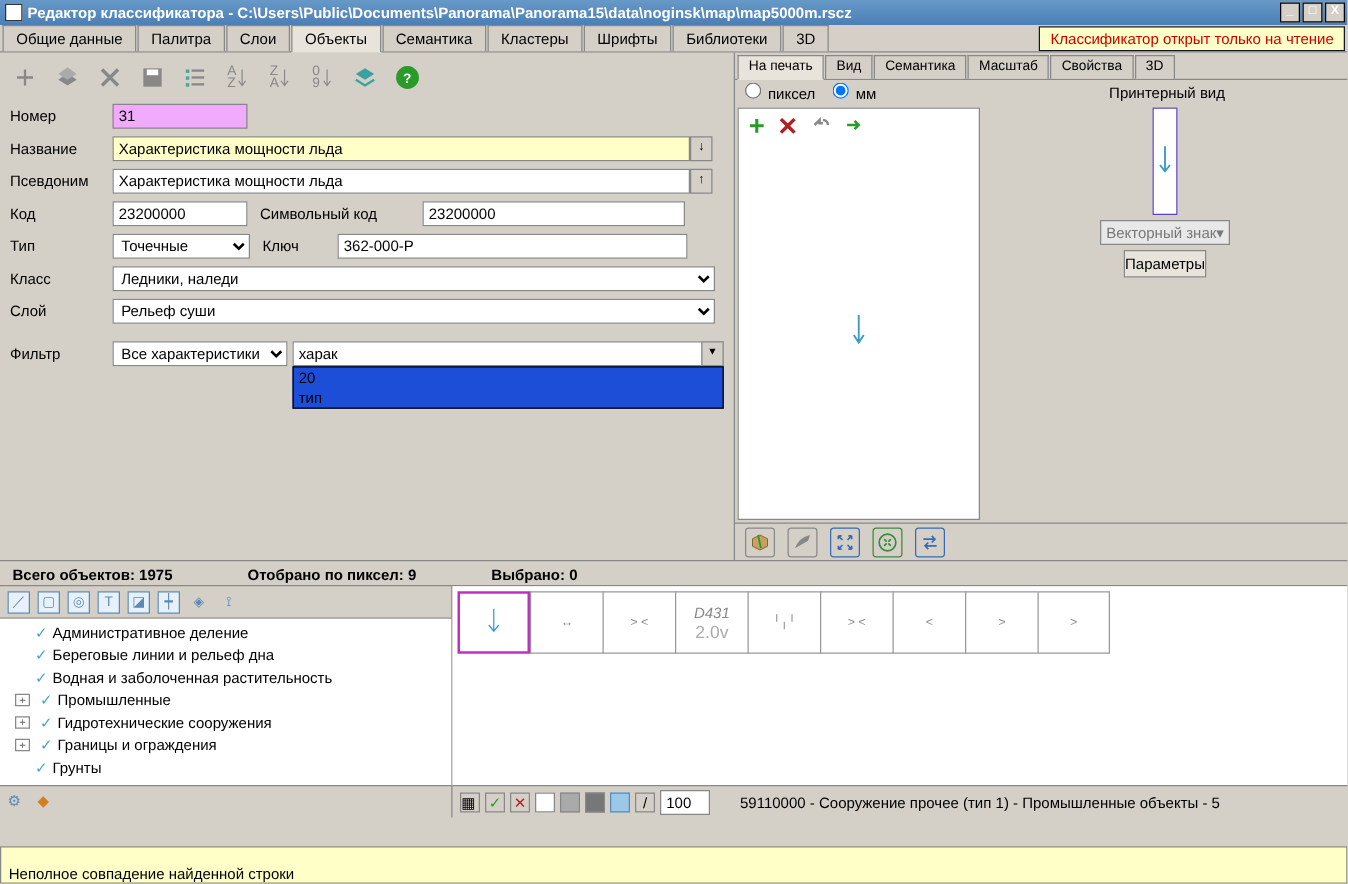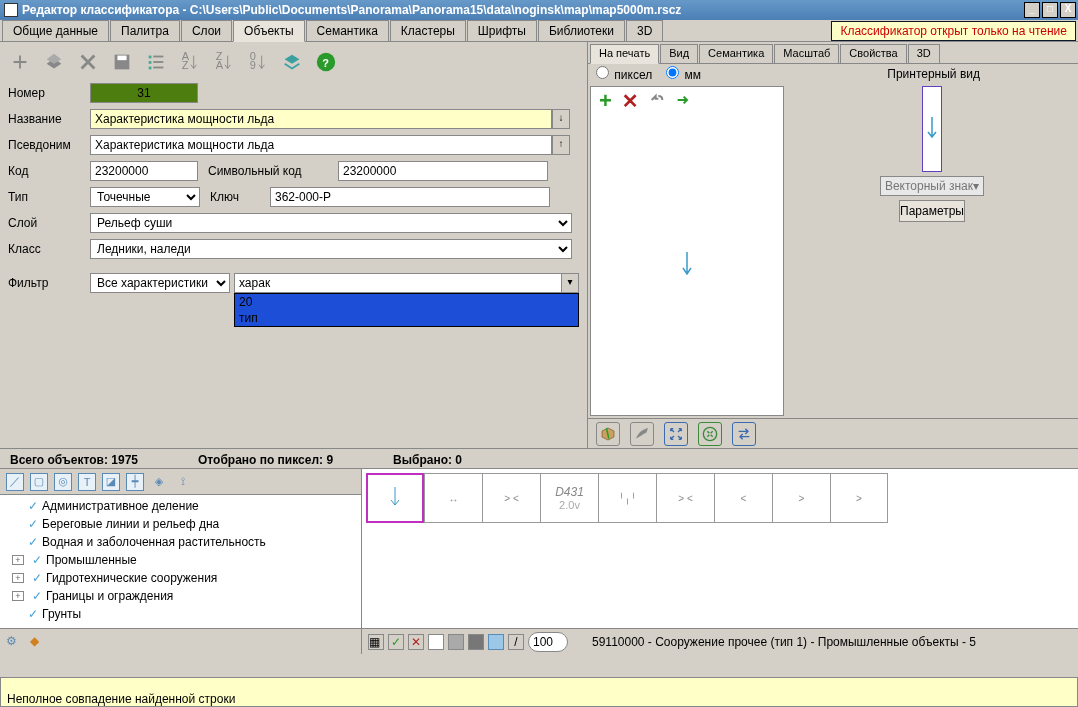--- a/index.html
+++ b/index.html
@@ -21,21 +21,21 @@
 
 .content { display: flex; height: 406px; }
 .left-panel { width: 588px; border-right: 1px solid #888; padding: 6px 8px; }
 .right-panel { flex: 1; display:flex; flex-direction:column; }
 
 .field-row { display: flex; align-items: center; margin-bottom: 4px; min-height: 22px; }
 .field-label { width: 82px; color: #000; }
 .sub-label { width: 130px; margin-left: 10px; }
 .input-text { background: #fff; border: 1px solid #888; padding: 2px 4px; height: 20px; }
 .input-text.yellow { background: #ffffc8; }
-.input-text.ro { background: #4d7c0f; text-align: center; }
+.input-text.ro { background: #f0abfc; }
 .aux-btn { width: 18px; height: 20px; border: 1px solid #888; background: #d4d0c8; text-align: center; cursor: pointer; font-size: 10px; line-height: 16px; }
 select.input-text { padding: 0 2px; }
 
 .stats-row { display:flex; padding: 4px 10px 2px; border-top:1px solid #888; font-weight:bold; height: 20px; }
 .stats-row span { margin-right: 60px; font-weight: normal; }
 
 .bottom-area { display:flex; height: 186px; border-top: 1px solid #888; }
 .tree-panel { width: 362px; border-right: 1px solid #888; display:flex; flex-direction:column; }
 .tree-toolbar { height: 26px; border-bottom: 1px solid #888; display:flex; align-items:center; gap:6px; padding: 0 6px; }
 .tree-tool { width:18px; height:18px; border: 1px solid #5b8bb5; background:#e8f0f8; display:flex; align-items:center; justify-content:center; color:#5b8bb5; cursor:pointer; font-size:11px; }
@@ -199,26 +199,26 @@
       <span class="sub-label">Символьный код</span>
       <input class="input-text" style="width: 210px;" value="23200000">
     </div>
     <div class="field-row">
         <span class="field-label">Тип</span>
       <select class="input-text" style="width:110px"><option>Точечные</option></select>
       <span class="sub-label" style="width:60px">Ключ</span>
       <input class="input-text" style="width: 280px;" value="362-000-P">
     </div>
     <div class="field-row">
+        <span class="field-label">Класс</span>
+      <select class="input-text" style="width:482px"><option>  Ледники, наледи</option></select>
+    </div>
+    <div class="field-row">
         <span class="field-label">Слой</span>
       <select class="input-text" style="width:482px"><option> Рельеф суши</option></select>
-    </div>
-    <div class="field-row">
-        <span class="field-label">Класс</span>
-      <select class="input-text" style="width:482px"><option>  Ледники, наледи</option></select>
     </div>
     <div style="height:8px"></div>
     <div class="field-row" style="position:relative">
         <span class="field-label">Фильтр</span>
       <select class="input-text" style="width:140px"><option>Все характеристики</option></select>
       <div style="position:relative;flex:1;margin-left:4px">
         <input class="input-text" style="width: 100%;" value="харак">
         <div class="aux-btn" style="position:absolute;right:0;top:0">▾</div>
         <div class="dropdown-list" style="left:0;right:0;top:20px">
           <div class="dropdown-item">20</div>
@@ -372,39 +372,39 @@
       <div class="thumb-row">
         <div class="thumb sel">
             <svg width="16" height="26">
               <path d="M8 2v18m-4-5l4 5 4-5" stroke="#3a9ac8" fill="none"></path>
             </svg>
           </div>
         <div class="thumb">↔</div>
         <div class="thumb">&gt; &lt;</div>
         <div class="thumb">
             <i>D431</i>
-            <span style="color:#aaa;font-size:11px">2.0v</span>
+            <span style="color:#aaa;font-size:14px">2.0v</span>
           </div>
         <div class="thumb">╵╷╵</div>
         <div class="thumb">&gt; &lt;</div>
         <div class="thumb">&lt;</div>
         <div class="thumb">&gt;</div>
         <div class="thumb">&gt;</div>
       </div>
     </div>
     <div class="thumbs-footer">
       <span class="sq" style="background:linear-gradient(#d4d0c8 50%,#d4d0c8 50%);">▦</span>
       <span class="sq" style="color:#2a9a2a;line-height:14px;text-align:center">✓</span>
       <span class="sq" style="color:#b02020;line-height:14px;text-align:center">✕</span>
       <span class="sq" style="background:#fff"></span>
       <span class="sq" style="background:#aaa"></span>
       <span class="sq" style="background:#777"></span>
       <span class="sq blue"></span>
       <span class="sq" style="line-height:14px;text-align:center">/</span>
-      <input class="input-text" style="width: 40px; border-radius: 10px;" value="100">
+      <input class="input-text" style="width: 40px;" value="100">
       <span style="margin-left:20px">59110000 - Сооружение прочее (тип 1) - Промышленные объекты - 5</span>
     </div>
   </div>
 </div>
 
 <div class="statusbar">
   <span>Неполное совпадение найденной строки</span>
 </div>
 
 </body></html>

